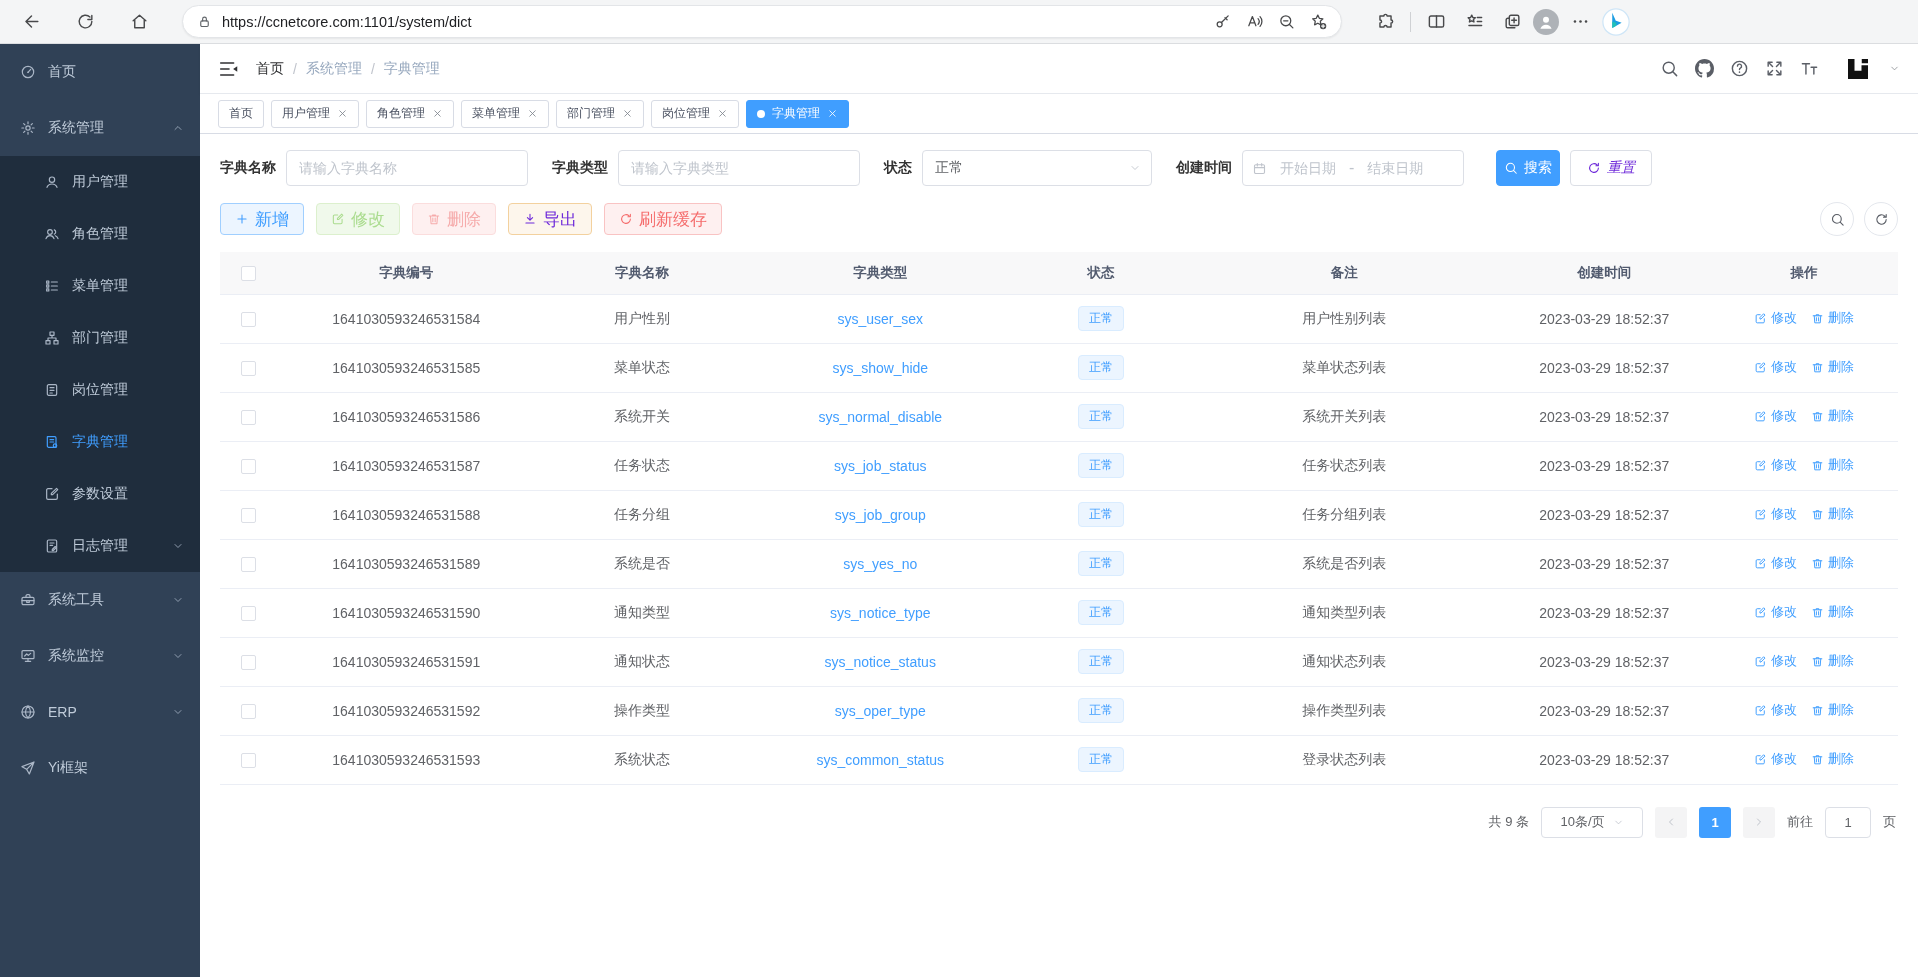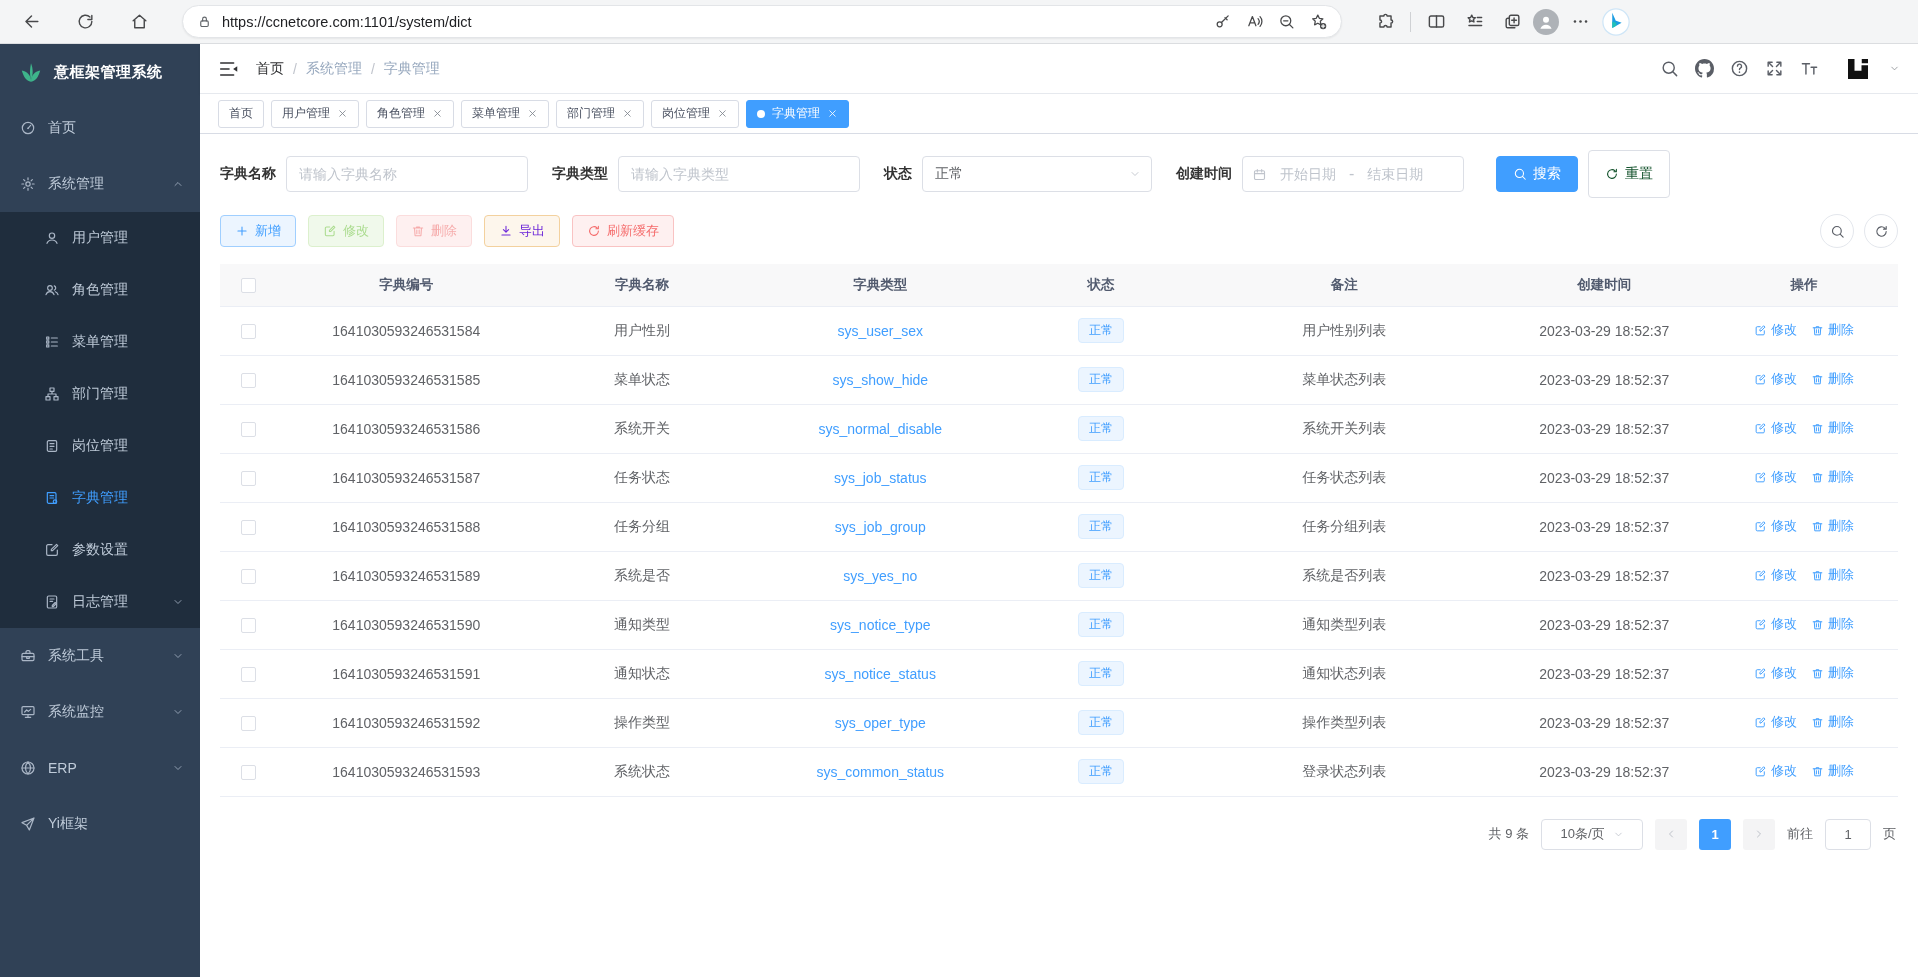--- a/index.html
+++ b/index.html
@@ -69,25 +69,25 @@
   .inp::placeholder { color:#bfc4cc; }
   .select { width:230px; height:36px; border:1px solid #dcdfe6; border-radius:4px; padding:0 10px 0 12px; display:flex; align-items:center; font-size:14px; color:#606266; cursor:pointer; }
   .select span { flex:1; }
   .select svg { width:12px; height:12px; color:#c0c4cc; }
   .date-range { width:222px; height:36px; border:1px solid #dcdfe6; border-radius:4px; display:flex; align-items:center; padding:0 9px; gap:6px; color:#bfc4cc; }
   .date-range svg { width:15px; height:15px; color:#c0c4cc; }
   .date-inp { border:none; outline:none; width:70px; font-size:14px; color:#c2410c; text-align:center; font-family:inherit; }
   .date-inp::placeholder { color:#bfc4cc; }
   .btn { display:inline-flex; align-items:center; justify-content:center; gap:6px; border-radius:4px; cursor:pointer; font-family:inherit; white-space:nowrap; }
   .btn svg { width:14px; height:14px; }
-  .btn-search { height:36px; padding:0 16px; background:#409eff; border:1px solid #409eff; color:#fff; font-size:14px; margin-left:22px; }
-  .btn-reset { height:48px; padding:0 16px; background:#fff; border:1px solid #dcdfe6; color:#14532d; font-size:14px; }
+  .btn-search { height:36px; padding:0 7px; background:#409eff; border:1px solid #409eff; color:#fff; font-size:14px; margin-left:22px; }
+  .btn-reset { height:36px; padding:0 16px; background:#fff; border:1px solid #dcdfe6; color:#6d28d9; font-size:14px;font-style:italic; }
 
   .toolbar-row { display:flex; align-items:center; gap:12px; margin-top:16px; }
-  .tbtn { height:32px; padding:0 14px; font-size:13px; border:1px solid; }
+  .tbtn { height:32px; padding:0 14px; font-size:17px; border:1px solid; }
   .tbtn-add { background:#ecf5ff; border-color:#a0cfff; color:#409eff; }
   .tbtn-edit { background:#f0f9eb; border-color:#dcf0cd; color:#abdc8f; }
   .tbtn-del { background:#fef0f0; border-color:#fbdddd; color:#f6abab; }
   .tbtn-export { background:#fdf6ec; border-color:#f3d19e; color:#6d28d9; }
   .tbtn-cache { background:#fef0f0; border-color:#f9c3c3; color:#f56c6c; }
   .toolbar-right { margin-left:auto; display:flex; gap:10px; }
   .round-btn { width:34px; height:34px; border-radius:50%; border:1px solid #e4e7ed; background:#fff; color:#5a5e66; display:flex; align-items:center; justify-content:center; cursor:pointer; }
   .round-btn svg { width:15px; height:15px; }
 
   
@@ -382,26 +382,20 @@
       </span>
     <svg class="icon bing-badge">
         <use href="#i-bing"></use>
       </svg>
   </div>
 </div>
 
 <div class="app">
 
   <aside class="sidebar">
-    <div class="logo-row">
-      <svg class="icon">
-          <use href="#i-leaf"></use>
-        </svg>
-      <span class="logo-title">意框架管理系统</span>
-    </div>
     <nav>
         <div class="menu-item">
           <svg class="icon mi-icon">
             <use href="#i-dashboard"></use>
           </svg>
           <span class="mi-label">首页</span>
         </div>
         <div class="menu-item">
           <svg class="icon mi-icon">
             <use href="#i-gear"></use>

